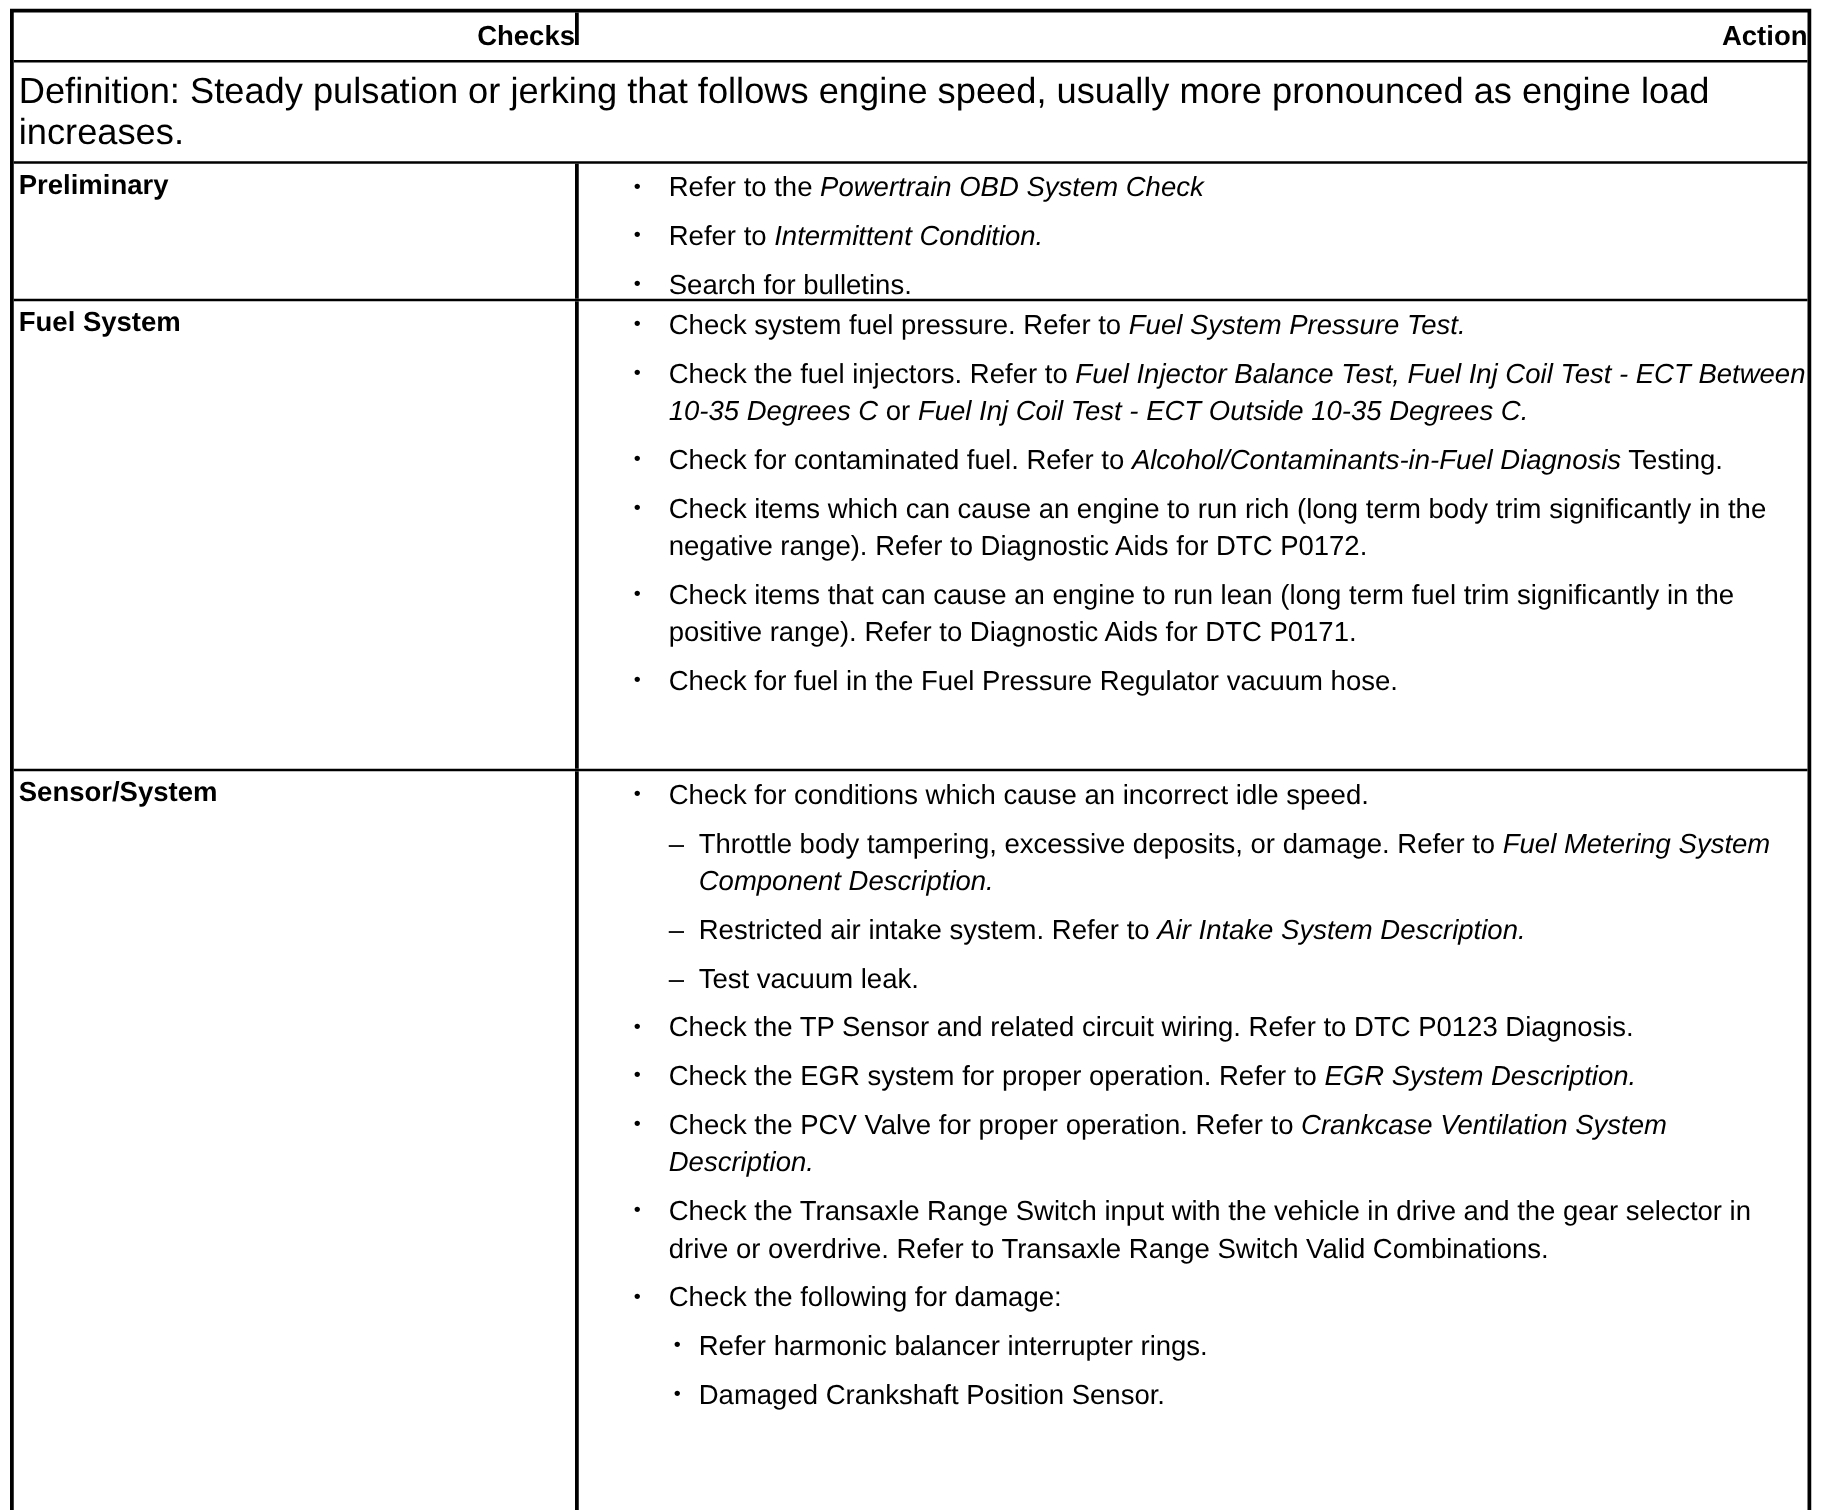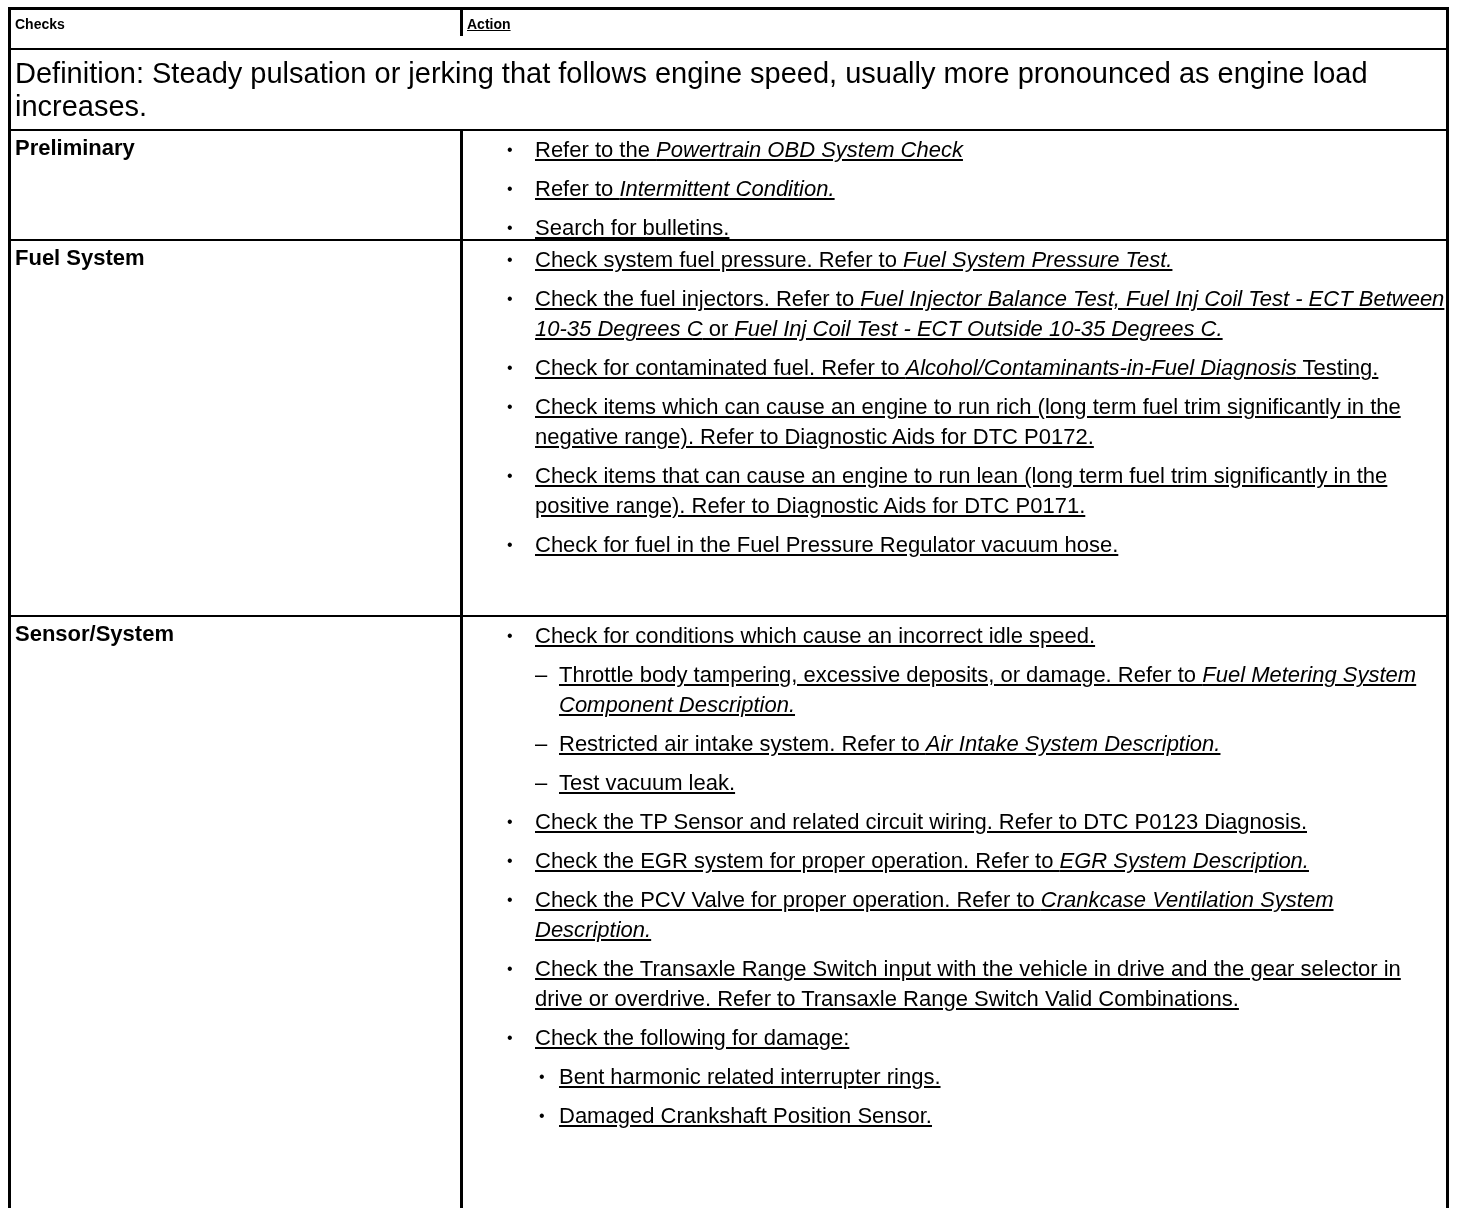--- a/index.html
+++ b/index.html
@@ -1,22 +1,22 @@
 <!DOCTYPE html>
 <html><head>
 <meta charset="utf-8">
 <style>
   html, body { margin:0; padding:0; background:#ffffff; }
   body { width:1472px; height:1208px; position:relative; font-family:"Liberation Sans", sans-serif; color:#000; }
   .tbl { position:absolute; left:8px; top:7px; width:1441px; border:3px solid #000; box-sizing:border-box; }
   .row { display:flex; border-top:2px solid #000; }
   .row:first-child { border-top:none; }
   .c1 { width:452px; border-right:3px solid #000; box-sizing:border-box; padding:4px 4px; font-size:22px;font-weight:bold; }
-  .c2 { flex:1; padding:4px 0 0 0; font-size:22px;text-decoration:underline; }
-  .hdr .c1, .hdr .c2 { font-weight:bold; text-align:left; padding:6px 0 6px 4px; font-size:14px; height:26px; }
+  .c2 { flex:1; padding:4px 0 0 0; font-size:22px; }
+  .hdr .c1, .hdr .c2 { font-weight:bold; text-align:right; padding:6px 0 6px 4px; font-size:22px; height:26px; }
   .def { padding:7px 4px 6px 4px; font-size:29px; }
   ul { list-style:none; margin:0; padding:0; }
   li.item { position:relative; padding-left:72px; line-height:30px; margin-bottom:9px; padding-right:0; }
   li.item::before { content:"•"; position:absolute; left:44px; top:0; font-size:16px; }
   li.sub { position:relative; padding-left:96px; line-height:30px; margin-bottom:9px; padding-right:6px; }
   li.sub.dash::before { content:"–"; position:absolute; left:72px; top:0; }
   li.sub.dot::before { content:"•"; position:absolute; left:76px; top:0; font-size:16px; }
   i { font-style:italic; }
   .prelim { height:108px; }
   .fuel { height:374px; }
@@ -43,37 +43,37 @@
         </ul>
       </div>
   </div>
   <div class="row fuel">
     <div class="c1">Fuel System</div>
     <div class="c2">
         <ul>
           <li class="item"><span>Check system fuel pressure. Refer to </span><i>Fuel System Pressure Test.</i></li>
           <li class="item"><span>Check the fuel injectors. Refer to </span><i>Fuel Injector Balance Test, Fuel Inj Coil Test - ECT Between 10-35 Degrees C</i><span> or </span><i>Fuel Inj Coil Test - ECT Outside 10-35 Degrees C.</i></li>
           <li class="item"><span>Check for contaminated fuel. Refer to </span><i>Alcohol/Contaminants-in-Fuel Diagnosis</i><span> Testing.</span></li>
-          <li class="item"><span>Check items which can cause an engine to run rich (long term fuel trim significantly in the negative range). Refer to Diagnostic Aids for DTC P0172.</span></li>
+          <li class="item"><span>Check items which can cause an engine to run rich (long term body trim significantly in the negative range). Refer to Diagnostic Aids for DTC P0172.</span></li>
           <li class="item"><span>Check items that can cause an engine to run lean (long term fuel trim significantly in the positive range). Refer to Diagnostic Aids for DTC P0171.</span></li>
           <li class="item"><span>Check for fuel in the Fuel Pressure Regulator vacuum hose.</span></li>
         </ul>
       </div>
   </div>
   <div class="row sensor">
     <div class="c1">Sensor/System</div>
     <div class="c2">
         <ul>
           <li class="item"><span>Check for conditions which cause an incorrect idle speed.</span></li>
           <li class="sub dash"><span>Throttle body tampering, excessive deposits, or damage. Refer to </span><i>Fuel Metering System Component Description.</i></li>
           <li class="sub dash"><span>Restricted air intake system. Refer to </span><i>Air Intake System Description.</i></li>
           <li class="sub dash"><span>Test vacuum leak.</span></li>
           <li class="item"><span>Check the TP Sensor and related circuit wiring. Refer to DTC P0123 Diagnosis.</span></li>
           <li class="item"><span>Check the EGR system for proper operation. Refer to </span><i>EGR System Description.</i></li>
           <li class="item"><span>Check the PCV Valve for proper operation. Refer to </span><i>Crankcase Ventilation System Description.</i></li>
           <li class="item"><span>Check the Transaxle Range Switch input with the vehicle in drive and the gear selector in drive or overdrive. Refer to Transaxle Range Switch Valid Combinations.</span></li>
           <li class="item"><span>Check the following for damage:</span></li>
-          <li class="sub dot"><span>Bent harmonic related interrupter rings.</span></li>
+          <li class="sub dot"><span>Refer harmonic balancer interrupter rings.</span></li>
           <li class="sub dot"><span>Damaged Crankshaft Position Sensor.</span></li>
         </ul>
       </div>
   </div>
 </div>
 
 </body></html>

